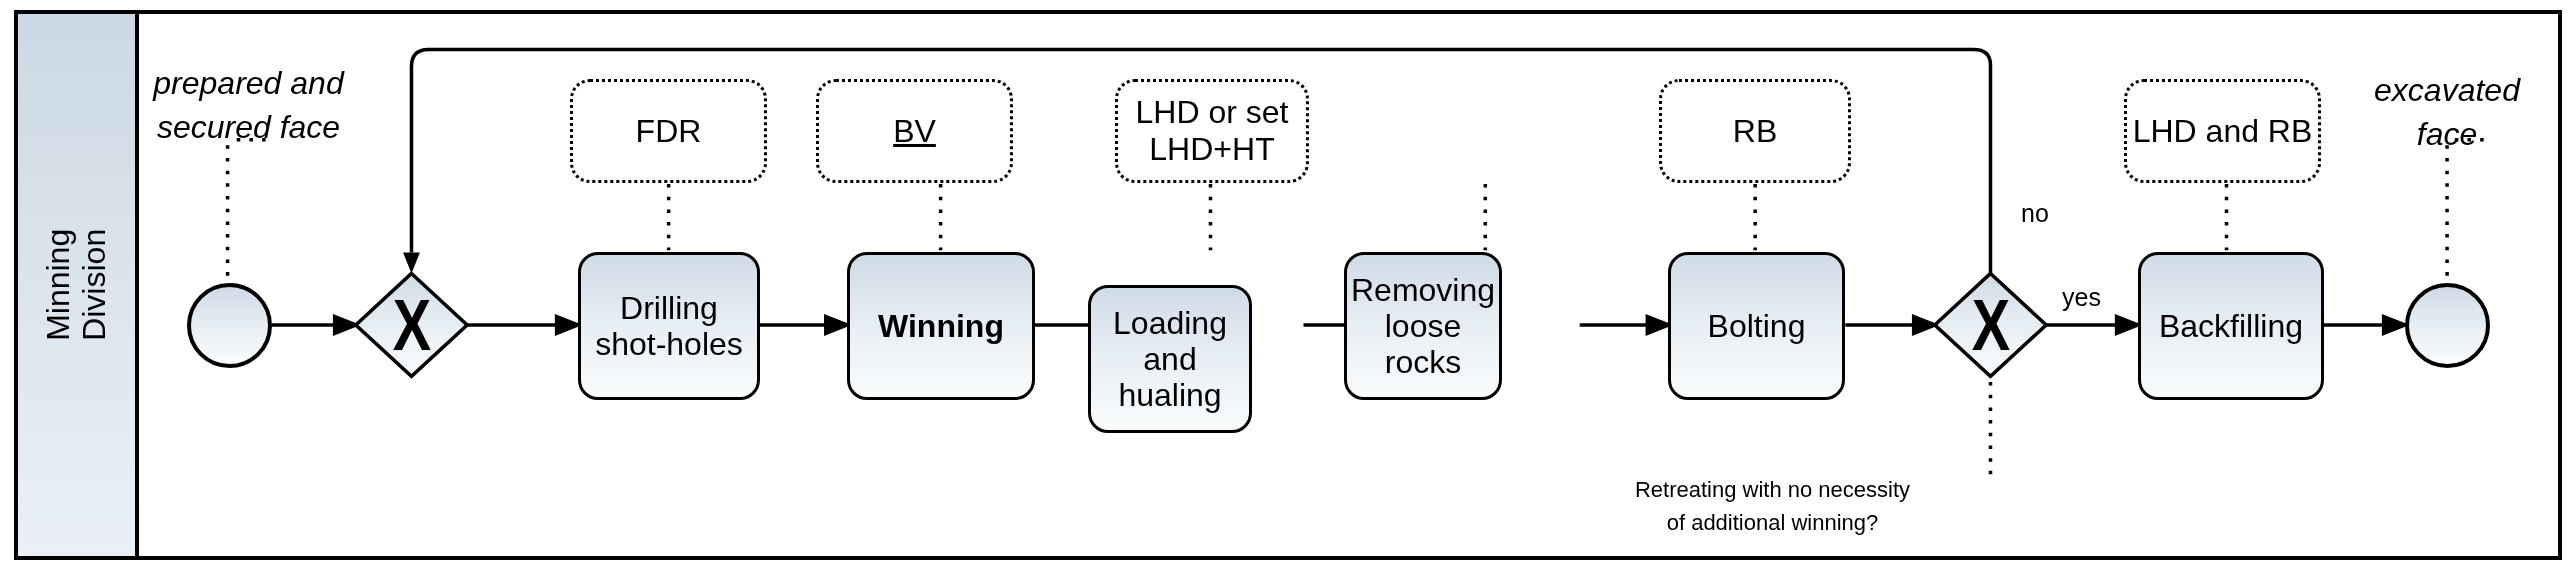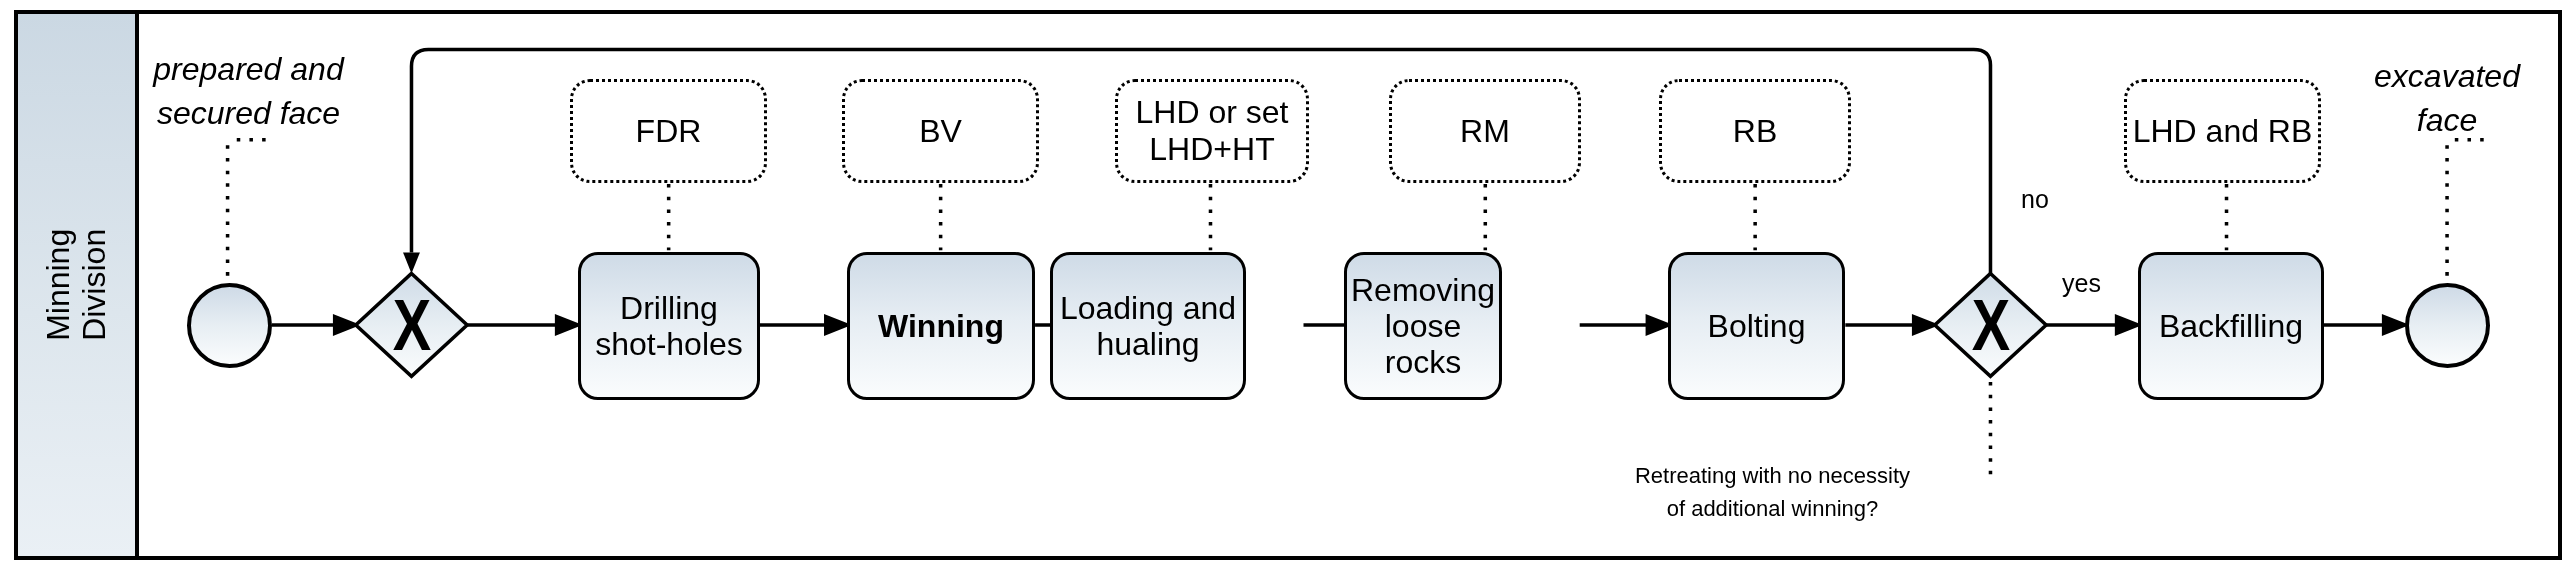--- a/index.html
+++ b/index.html
@@ -25,21 +25,21 @@
         display:flex;align-items:center;justify-content:center;text-align:center;
         font-size:32px;line-height:1.15;color:#000;white-space:pre-line;z-index:2;}
   
   .event{top:283px;width:85px;height:85px;border:4.2px solid var(--stroke);border-radius:50%;
          background:linear-gradient(180deg,var(--node-top) 0%,#e7eef3 50%,var(--node-bottom) 100%);z-index:3;}
   
   .gw-x{top:285px;width:78px;height:79px;display:flex;align-items:center;justify-content:center;z-index:4;
         font-size:72px;font-weight:700;color:#000;}
   .gw-x span{display:inline-block;transform:scaleX(0.8);}
   
-  .freetext{color:#000;text-align:center;white-space:pre-line;z-index:2;}
+  .freetext{color:#000;text-align:center;white-space:pre-line;z-index:2;margin-top:14px;}
   .italic-note{font-style:italic;font-size:32px;line-height:44px;}
   .edge-label{font-size:25px;line-height:1;}
   .question{font-size:22px;line-height:33px;}
 </style>
 </head>
 <body>
 
 <div class="stage" style="--stroke: #000000; --node-top: #cfdbe7; --node-bottom: #fafcfd; --lane-top: #cbd8e3; --lane-bottom: #eaf0f5;">
 
   <div class="abs pool-frame"></div>
@@ -121,32 +121,31 @@
   <div class="abs gw-x" style="left:373px;">
     <span>X</span>
   </div>
   <div class="abs gw-x" style="left:1952px;">
     <span>X</span>
   </div>
 
   <div class="abs task" style="left:578px;width:182px;">Drilling
 shot-holes</div>
   <div class="abs task" style="left:847px;width:188px;font-weight:bold;">Winning</div>
-  <div class="abs task" style="left:1050px;width:196px;">Loading and
+  <div class="abs task" style="left:1088px;width:164px;margin-top:33px;">Loading and
 hualing</div>
   <div class="abs task" style="left:1344px;width:158px;">Removing
 loose rocks</div>
   <div class="abs task" style="left:1668px;width:177px;">Bolting</div>
   <div class="abs task" style="left:2138px;width:186px;">Backfilling</div>
 
   <div class="abs anno" style="left:570px;width:197px;">FDR</div>
-  <div class="abs anno" style="left:842px;width:197px;">BV</div>
+  <div class="abs anno" style="left:816px;width:197px;text-decoration:underline;">BV</div>
   <div class="abs anno" style="left:1115px;width:194px;">LHD or set
 LHD+HT</div>
-  <div class="abs anno" style="left:1389px;width:192px;">RM</div>
   <div class="abs anno" style="left:1659px;width:192px;">RB</div>
   <div class="abs anno" style="left:2124px;width:197px;">LHD and RB</div>
 
   <div class="abs freetext italic-note" style="left:106px;top:47px;width:285px;">prepared and
 secured face</div>
   <div class="abs freetext italic-note" style="left:2306px;top:54px;width:282px;">excavated
 face</div>
   <div class="abs freetext edge-label" style="left:2007px;top:187px;width:56px;">no</div>
   <div class="abs freetext edge-label" style="left:2050px;top:271px;width:63px;">yes</div>
   <div class="abs freetext question" style="left:1561px;top:459px;width:423px;">Retreating with no necessity

